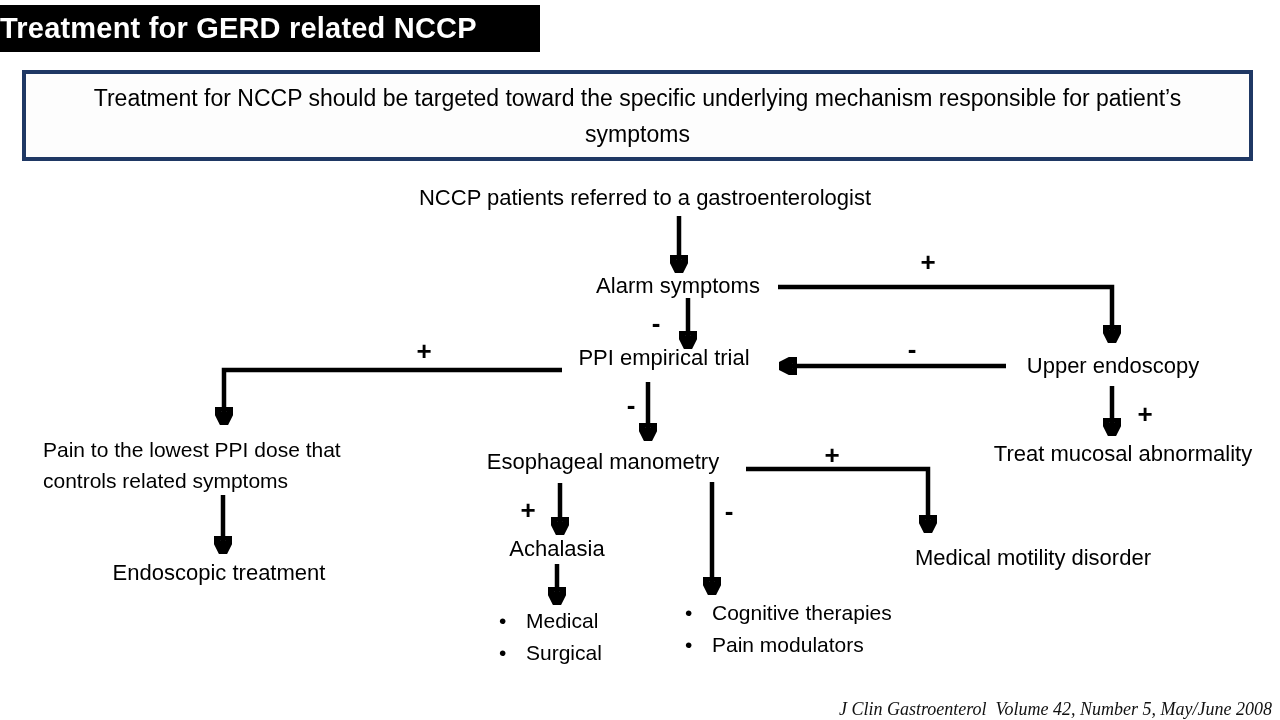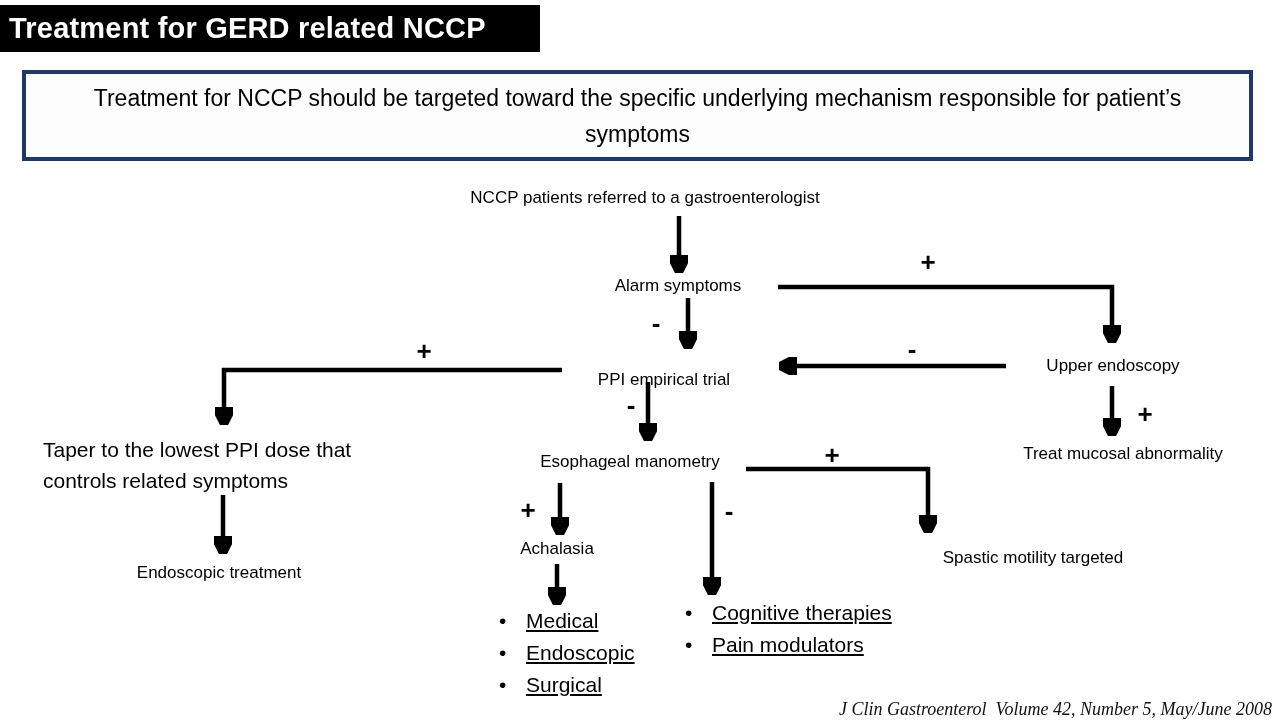--- a/index.html
+++ b/index.html
@@ -5,48 +5,48 @@
   html,body{margin:0;padding:0;}
   body{
     width:1280px;height:720px;position:relative;overflow:hidden;
     background:#ffffff;color:#000;
     font-family:"Liberation Sans", sans-serif;
   }
   .title-bar{
     position:absolute;left:0;top:5px;width:540px;height:47px;
     background:#000000;color:#ffffff;
     display:flex;align-items:center;
-    font-size:29px;font-weight:bold;padding-left:9px;box-sizing:border-box;
+    font-size:29px;font-weight:bold;box-sizing:border-box;
     letter-spacing:0.2px;
   }
   .statement-box{
     position:absolute;left:22px;top:70px;width:1231px;height:91px;
     border:4px solid #1f3864;box-sizing:border-box;
     display:flex;align-items:center;justify-content:center;
     text-align:center;font-size:23px;line-height:36px;
     padding:0 28px;background:#fdfdfd;
   }
   .label{
     position:absolute;transform:translate(-50%,-50%);
-    white-space:nowrap;font-size:17px;line-height:24px;color:#000;text-align:right;
+    white-space:nowrap;font-size:22px;line-height:24px;color:#000;text-align:right;
   }
   .block-label{
     position:absolute;font-size:21px;line-height:31px;color:#000;white-space:nowrap;
   }
   .sign{
     position:absolute;transform:translate(-50%,-50%);
     font-size:26px;font-weight:bold;color:#000;line-height:26px;
   }
   svg.flow{position:absolute;left:0;top:0;width:1280px;height:720px;}
   svg.flow path{stroke:#000;stroke-width:4.5;fill:none;}
   ul.options{
     position:absolute;margin:0;padding:0;list-style:none;
     font-size:21px;line-height:32px;
   }
-  ul.options li{position:relative;padding-left:27px;white-space:nowrap;text-decoration:underline;}
+  ul.options li{position:relative;padding-left:27px;white-space:nowrap;}
   ul.options li::before{
     content:"\2022";position:absolute;left:0;top:0;font-size:21px;
   }
   .footer{
     position:absolute;right:8px;top:699px;
     font-size:18px;font-style:italic;white-space:pre;color:#111;font-family:Liberation Serif, serif;
   }
 </style>
 </head>
 <body>
@@ -74,45 +74,44 @@
   <path d="M1112,386 L1112,433" marker-end="url(#ah)"></path>
   <path d="M223,495 L223,551" marker-end="url(#ah)"></path>
   <path d="M560,483 L560,532" marker-end="url(#ah)"></path>
   <path d="M746,469 L928,469 L928,530" marker-end="url(#ah)"></path>
   <path d="M712,482 L712,592" marker-end="url(#ah)"></path>
   <path d="M557,564 L557,602" marker-end="url(#ah)"></path>
 </svg>
 
 <div class="label" style="left:645px;top:198px">NCCP patients referred to a gastroenterologist</div>
 <div class="label" style="left:678px;top:286px">Alarm symptoms</div>
-<div class="label" style="left:664px;top:380px">PPI empirical trial</div>
+<div class="label" style="left:664px;top:358px">PPI empirical trial</div>
 <div class="label" style="left:1113px;top:366px">Upper endoscopy</div>
 <div class="block-label" style="left:43px;top:434px">
-  <div>Taper to the lowest PPI dose that</div>
+  <div>Pain to the lowest PPI dose that</div>
   <div>controls related symptoms</div>
 </div>
 <div class="label" style="left:219px;top:573px">Endoscopic treatment</div>
-<div class="label" style="left:630px;top:462px">Esophageal manometry</div>
+<div class="label" style="left:603px;top:462px">Esophageal manometry</div>
 <div class="label" style="left:1123px;top:454px">Treat mucosal abnormality</div>
 <div class="label" style="left:557px;top:549px">Achalasia</div>
-<div class="label" style="left:1033px;top:558px">Spastic motility targeted</div>
+<div class="label" style="left:1033px;top:558px">Medical motility disorder</div>
 
 <div class="sign" style="left:928px;top:262px">+</div>
 <div class="sign" style="left:656px;top:323px">-</div>
 <div class="sign" style="left:912px;top:349px">-</div>
 <div class="sign" style="left:424px;top:351px">+</div>
 <div class="sign" style="left:631px;top:405px">-</div>
 <div class="sign" style="left:1145px;top:414px">+</div>
 <div class="sign" style="left:528px;top:510px">+</div>
 <div class="sign" style="left:729px;top:511px">-</div>
 <div class="sign" style="left:832px;top:455px">+</div>
 
 <ul class="options" style="left:499px;top:605px">
   <li><span>Medical</span></li>
-  <li><span>Endoscopic</span></li>
   <li><span>Surgical</span></li>
 </ul>
 
 <ul class="options" style="left:685px;top:597px">
   <li><span>Cognitive therapies</span></li>
   <li><span>Pain modulators</span></li>
 </ul>
 
 <div class="footer">J Clin Gastroenterol  Volume 42, Number 5, May/June 2008</div>
 

